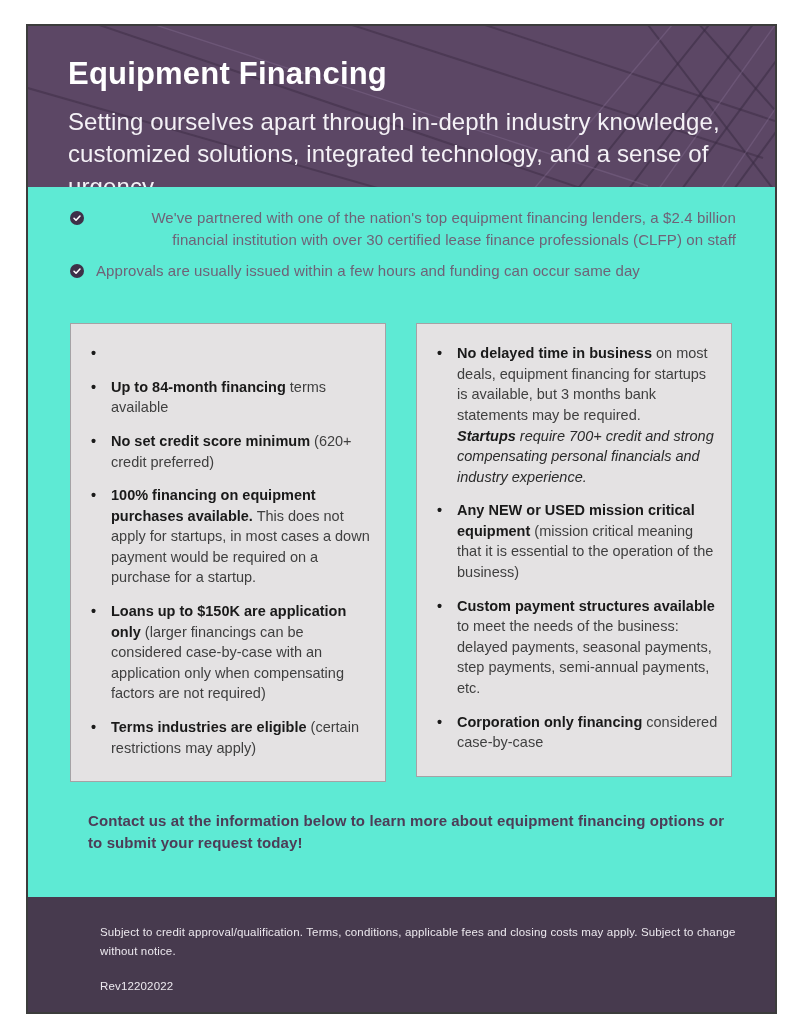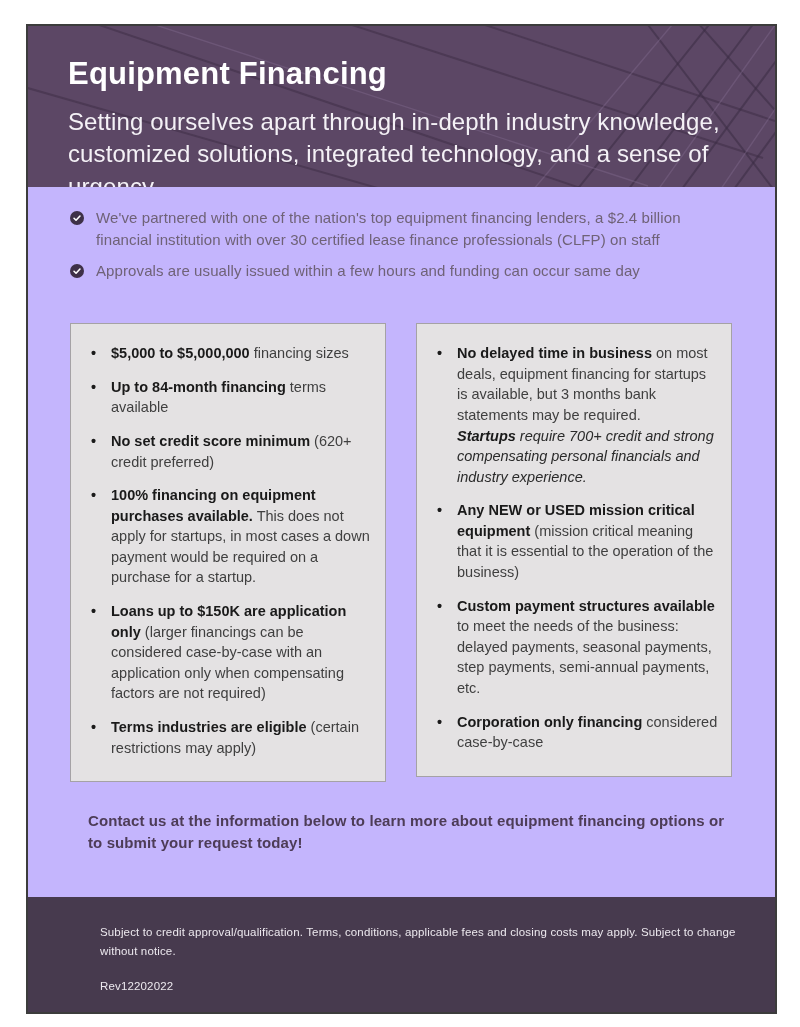--- a/index.html
+++ b/index.html
@@ -7,21 +7,21 @@
     width:800px;height:1027px;
     font-family:"Liberation Sans",sans-serif;
     -webkit-font-smoothing:antialiased;
   }
   .page{
     box-sizing:border-box;
     position:relative;
     width:751px;height:990px;
     margin:24px 0 0 26px;
     border:2px solid #3c3c3c;
-    background:#c4b5fd;
+    background:#5eead4;
     display:flex;flex-direction:column;
     overflow:hidden;
   }
   
   .hdr{
     position:relative;
     height:161px;flex:0 0 161px;
     background:#5c4765;
     overflow:hidden;
   }
@@ -38,21 +38,21 @@
     margin:0;
     color:#f4f1f6;
     font-size:24px;
     font-weight:400;
     line-height:1.35;
     max-width:655px;
     letter-spacing:.1px;
   }
   
   .highlights{padding:20px 36px 0 40px;}
-  .highlights ul{list-style:none;margin:0;padding:0;}
+  .highlights ul{list-style:none;margin:0;padding:0;text-align:right;}
   .highlights li{
     display:flex;align-items:flex-start;
     margin-bottom:9px;
     color:#6f6277;
     font-size:15px;line-height:1.45;
     letter-spacing:.1px;
     max-width:668px;
   }
   .chk{flex:0 0 14px;width:14px;height:14px;margin:4px 12px 0 2px;}
   .chk svg{display:block;width:14px;height:14px;}
@@ -157,21 +157,20 @@
           <span>Approvals are usually issued within a few hours and funding can occur same day</span>
         </li>
       </ul>
   </div>
 
   <div class="boxes">
     <div class="box">
       <ul id="left-box-list">
           <li>
             <span class="blt">•</span>
-            <span><b>$5,000 to $5,000,000</b><span> financing sizes</span></span>
           </li>
           <li>
             <span class="blt">•</span>
             <span><b>Up to 84-month financing</b><span> terms available</span></span>
           </li>
           <li>
             <span class="blt">•</span>
             <span><b>No set credit score minimum</b><span> (620+ credit preferred)</span></span>
           </li>
           <li>

